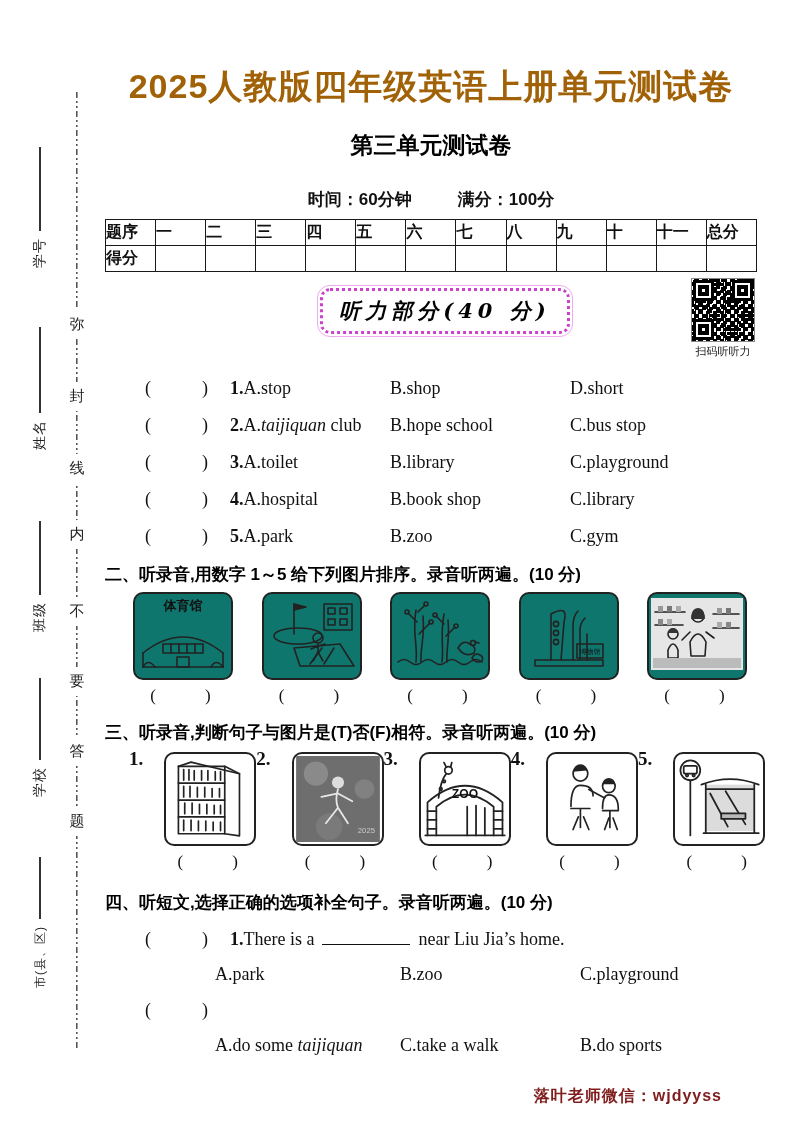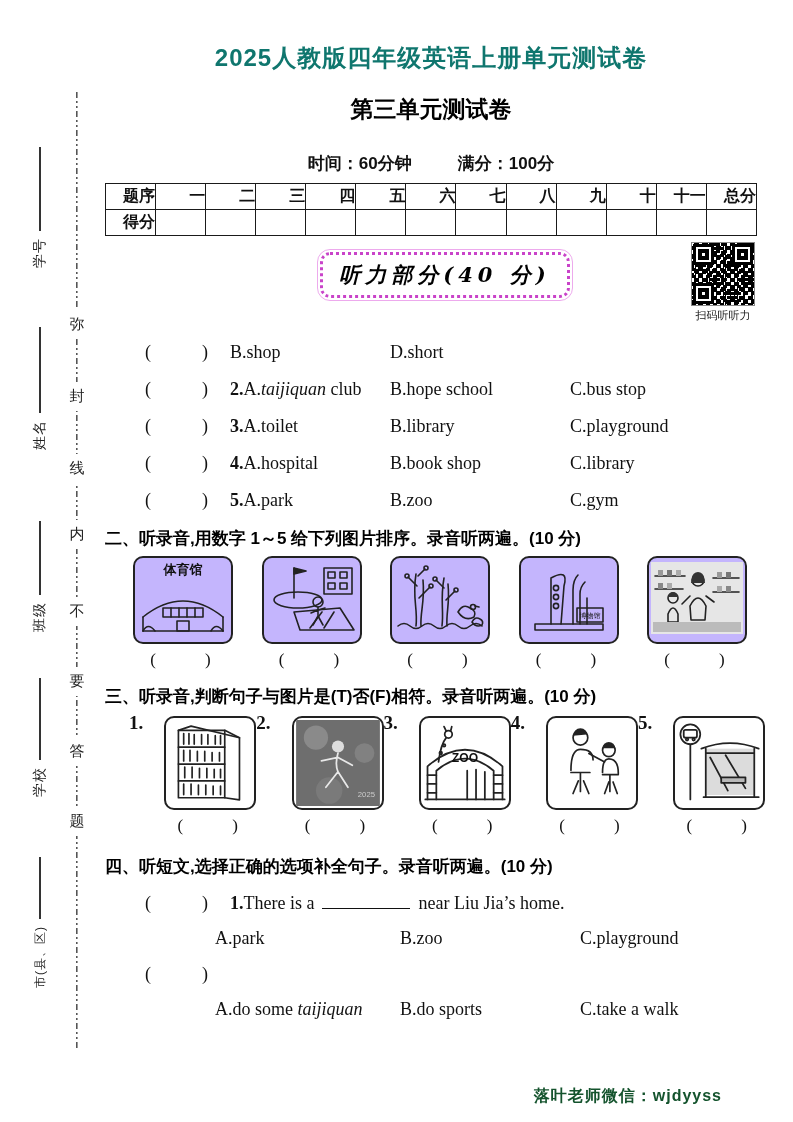--- a/index.html
+++ b/index.html
@@ -17,26 +17,26 @@
     background:#fff;padding:5px 1px;font-size:15px;font-weight:500;color:#222;
   }
   .mfield{
     position:absolute;left:30px;transform-origin:0 0;transform:rotate(-90deg);
     display:flex;align-items:center;gap:7px;height:20px;white-space:nowrap;
   }
   .mlabel{font-size:14px;color:#222;letter-spacing:1px;}
   .mblank{height:1.6px;background:#333;flex:0 0 auto;}
   
   .content{position:absolute;left:105px;top:40px;width:652px;}
-  .title{margin:2px 0 0;text-align:center;font-size:24px;font-weight:900;letter-spacing:1px;color:#0f766e;}
+  .title{margin:24px 0 0;text-align:center;font-size:34px;font-weight:900;letter-spacing:1px;color:#a16207;}
   .subtitle{margin:20px 0 0;text-align:center;font-size:23px;font-weight:800;color:#000;}
   .meta{margin:27px 0 8px;text-align:center;font-size:17px;font-weight:bold;display:flex;justify-content:center;gap:46px;}
   table.score{border-collapse:collapse;width:652px;table-layout:fixed;}
   table.score td{
-    border:1.6px solid #1a1a1a;height:25px;text-align:right;
+    border:1.6px solid #1a1a1a;height:25px;text-align:left;
     font-size:16px;font-weight:bold;padding:0;background:#fff;
   }
   td.pink{background:#f6c6ee;}
   
   .banner-row{position:relative;height:76px;margin-top:12px;}
   .banner{
     position:absolute;left:215px;top:4px;width:244px;height:40px;
     display:flex;align-items:center;justify-content:center;
     border:3px dotted #c943c9;outline:1px solid #edaaed;outline-offset:2px;border-radius:10px;
     background:#fff;
@@ -60,21 +60,21 @@
     margin-left:40px;line-height:37px;align-items:baseline;
     font-family:"Liberation Serif",serif;font-size:18px;
   }
   .paren{font-family:"Liberation Serif",serif;letter-spacing:5px;white-space:pre;}
   .qnum{font-weight:bold;}
   .s1-wrap{margin-top:10px;margin-bottom:8px;}
   
   .fig-row{display:flex;justify-content:space-between;padding:6px 10px 0 28px;margin-bottom:14px;}
   .fig{display:flex;flex-direction:column;align-items:center;}
   .fig-box{
-    width:96px;height:84px;border:2px solid #222;border-radius:10px;background:#c4b5fd;
+    width:96px;height:84px;border:2px solid #222;border-radius:10px;background:#0f766e;
     display:flex;flex-direction:column;align-items:center;justify-content:flex-start;overflow:hidden;
   }
   .fig-cap{font-size:13px;font-weight:bold;margin-top:3px;}
   .fig .paren,.fig3 .paren{font-size:17px;margin-top:4px;}
   .fig3{display:flex;align-items:flex-start;}
   .fnum{font-family:"Liberation Serif",serif;font-weight:bold;font-size:19px;margin:-4px 1px 0 0;}
   .fig3 .col{display:flex;flex-direction:column;align-items:center;padding-left:20px;}
   .fig-box3{
     width:88px;height:90px;border:2px solid #222;border-radius:10px;background:#fff;
     display:flex;align-items:center;justify-content:center;overflow:hidden;
@@ -85,21 +85,21 @@
   .art text{stroke:none;fill:#111;font-family:"Liberation Sans",sans-serif;}
   
   .q4{margin-left:40px;margin-top:12px;display:flex;align-items:baseline;
       font-family:"Liberation Serif",serif;font-size:18px;line-height:26px;}
   .q4 .paren{width:85px;flex:0 0 auto;}
   .q4 .txt{margin-left:0px;}
   .blank{display:inline-block;width:88px;border-bottom:1.6px solid #111;height:12px;margin:0 8px;}
   .q4opts{display:grid;grid-template-columns:185px 180px 1fr;margin-left:110px;margin-top:12px;
       font-family:"Liberation Serif",serif;font-size:18px;}
   .footer{position:absolute;top:1086px;left:0;width:722px;text-align:right;
-      font-size:16px;font-weight:bold;color:#14532d;letter-spacing:1px;}
+      font-size:16px;font-weight:bold;color:#7f1d1d;letter-spacing:1px;}
 </style>
 </head>
 <body>
 
 <div class="seal-line">
   <span class="seal-char" style="top:218px">弥</span>
   <span class="seal-char" style="top:290px">封</span>
   <span class="seal-char" style="top:362px">线</span>
   <span class="seal-char" style="top:428px">内</span>
   <span class="seal-char" style="top:505px">不</span>
@@ -185,20 +185,21 @@
           <i class="f3"></i>
         </div>
       <div class="qr-cap">扫码听听力</div>
     </div>
   </div>
 
   <div>
     <div class="s1-wrap">
       <div class="opt-row">
         <span class="paren">(　　)</span>
+        <span><b class="qnum">1.</b><span>A.stop</span></span>
         <span>B.shop</span>
         <span>D.short</span>
       </div>
       <div class="opt-row">
         <span class="paren">(　　)</span>
         <span><b class="qnum">2.</b><span>A.</span><i>taijiquan</i><span> club</span></span>
         <span>B.hope school</span>
         <span>C.bus stop</span>
       </div>
       <div class="opt-row">
@@ -436,20 +437,20 @@
     <div class="q4opts">
       <span>A.park</span>
       <span>B.zoo</span>
       <span>C.playground</span>
     </div>
     <div class="q4">
       <span class="paren">(　　)</span>
     </div>
     <div class="q4opts">
       <span><span>A.do some </span><i>taijiquan</i></span>
+      <span>C.take a walk</span>
       <span>B.do sports</span>
-      <span>C.take a walk</span>
     </div>
   </div>
 
 </div>
 
 <div class="footer">落叶老师微信：wjdyyss</div>
 
 </body></html>

